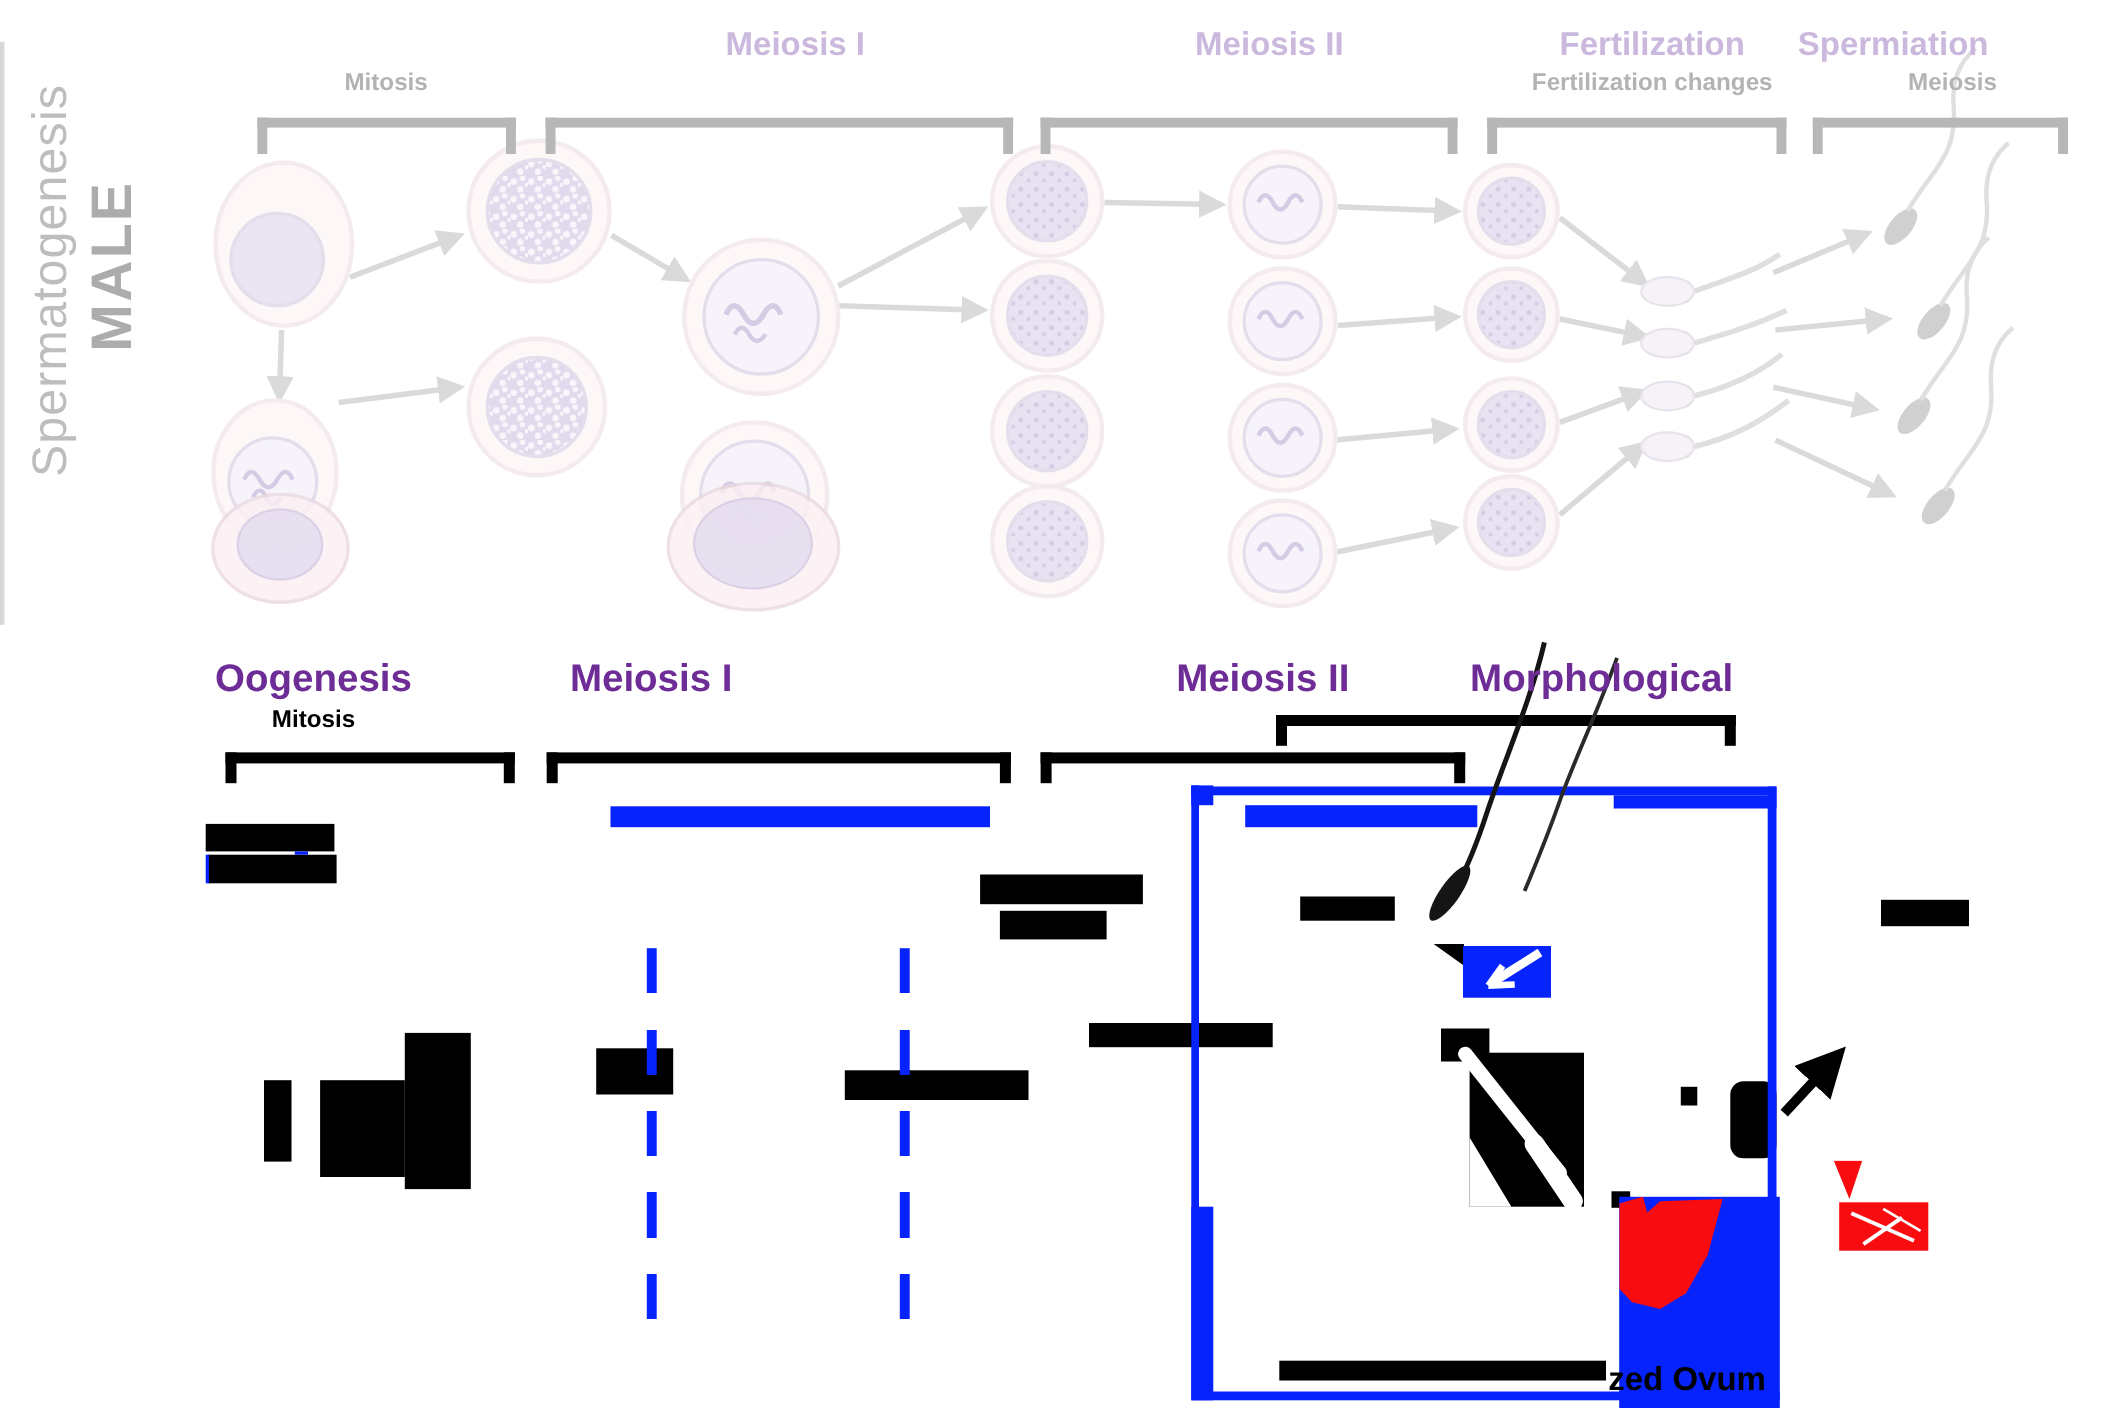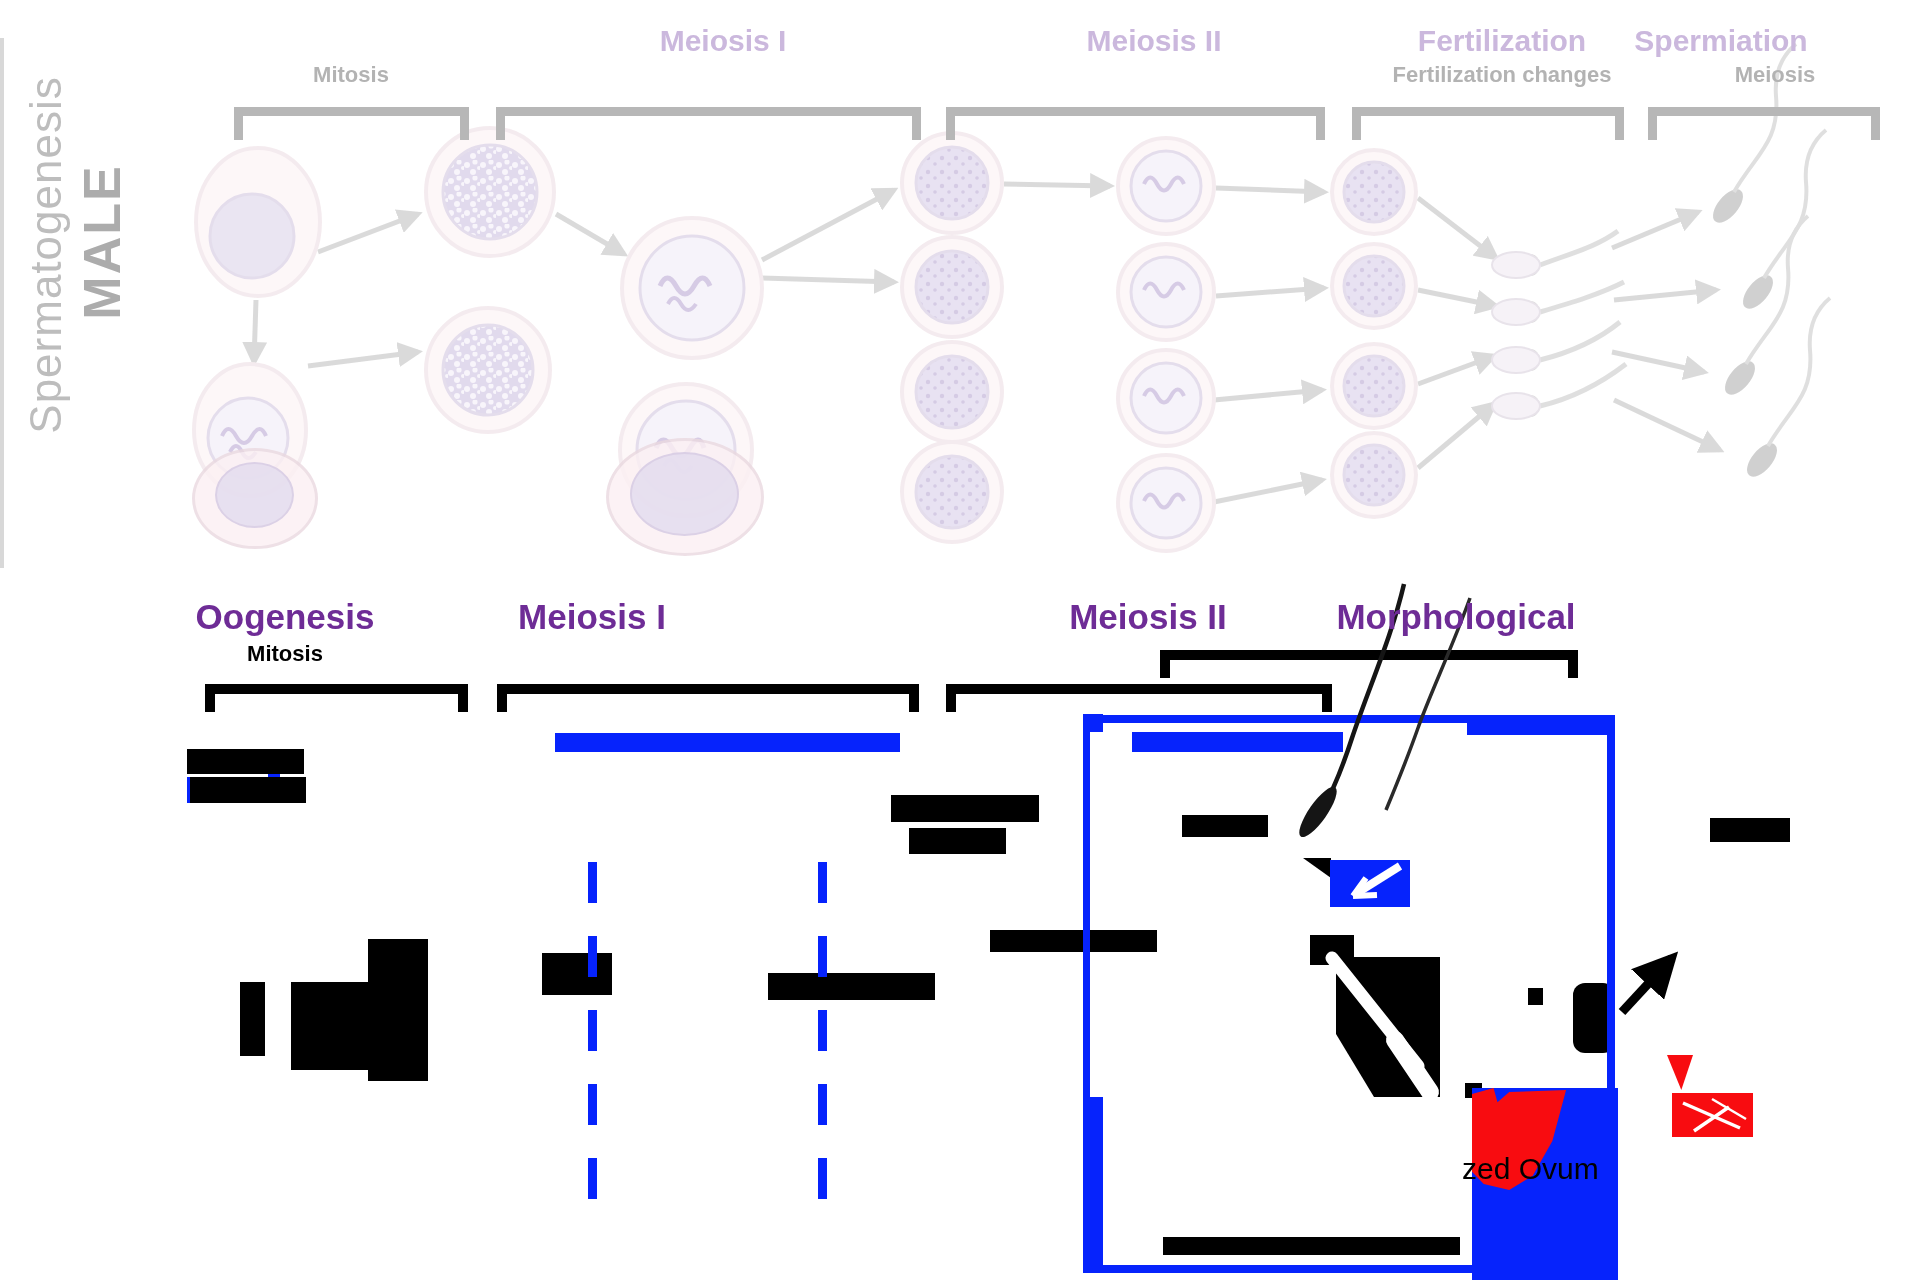--- a/index.html
+++ b/index.html
@@ -24,21 +24,21 @@
   .bstage-sub{position:absolute;top:641px;transform:translateX(-50%);font-weight:bold;
         font-size:22px;color:#000;white-space:nowrap;z-index:6;}
   .vert{position:absolute;white-space:nowrap;z-index:6;}
   #v-spermatogenesis{left:46px;top:255px;transform:translate(-50%,-50%) rotate(-90deg);
         font-size:44px;color:#bdbdbd;letter-spacing:1px;}
   #v-male{left:102px;top:242px;transform:translate(-50%,-50%) rotate(-90deg);
         font-size:52px;font-weight:bold;color:#acacac;letter-spacing:2px;}
   .faintcell{position:absolute;border-radius:50%;}
   .box-edge{z-index:3;}
   #overlay-svg{position:absolute;left:0;top:0;z-index:5;pointer-events:none;}
-  #caption-ovum{position:absolute;left:1462px;top:1152px;font-size:30px;font-weight:normal;
+  #caption-ovum{position:absolute;left:1462px;top:1238px;font-size:30px;font-weight:bold;
         color:#000;z-index:7;white-space:nowrap;}
 </style>
 </head>
 <body>
 
 <div id="stage">
 
   <svg id="top-svg" class="abs" width="1919" height="560" style="left:0;top:0;opacity:.55">
     <defs>
       <marker id="mG" markerWidth="5" markerHeight="5" refX="4" refY="2.5" orient="auto">

